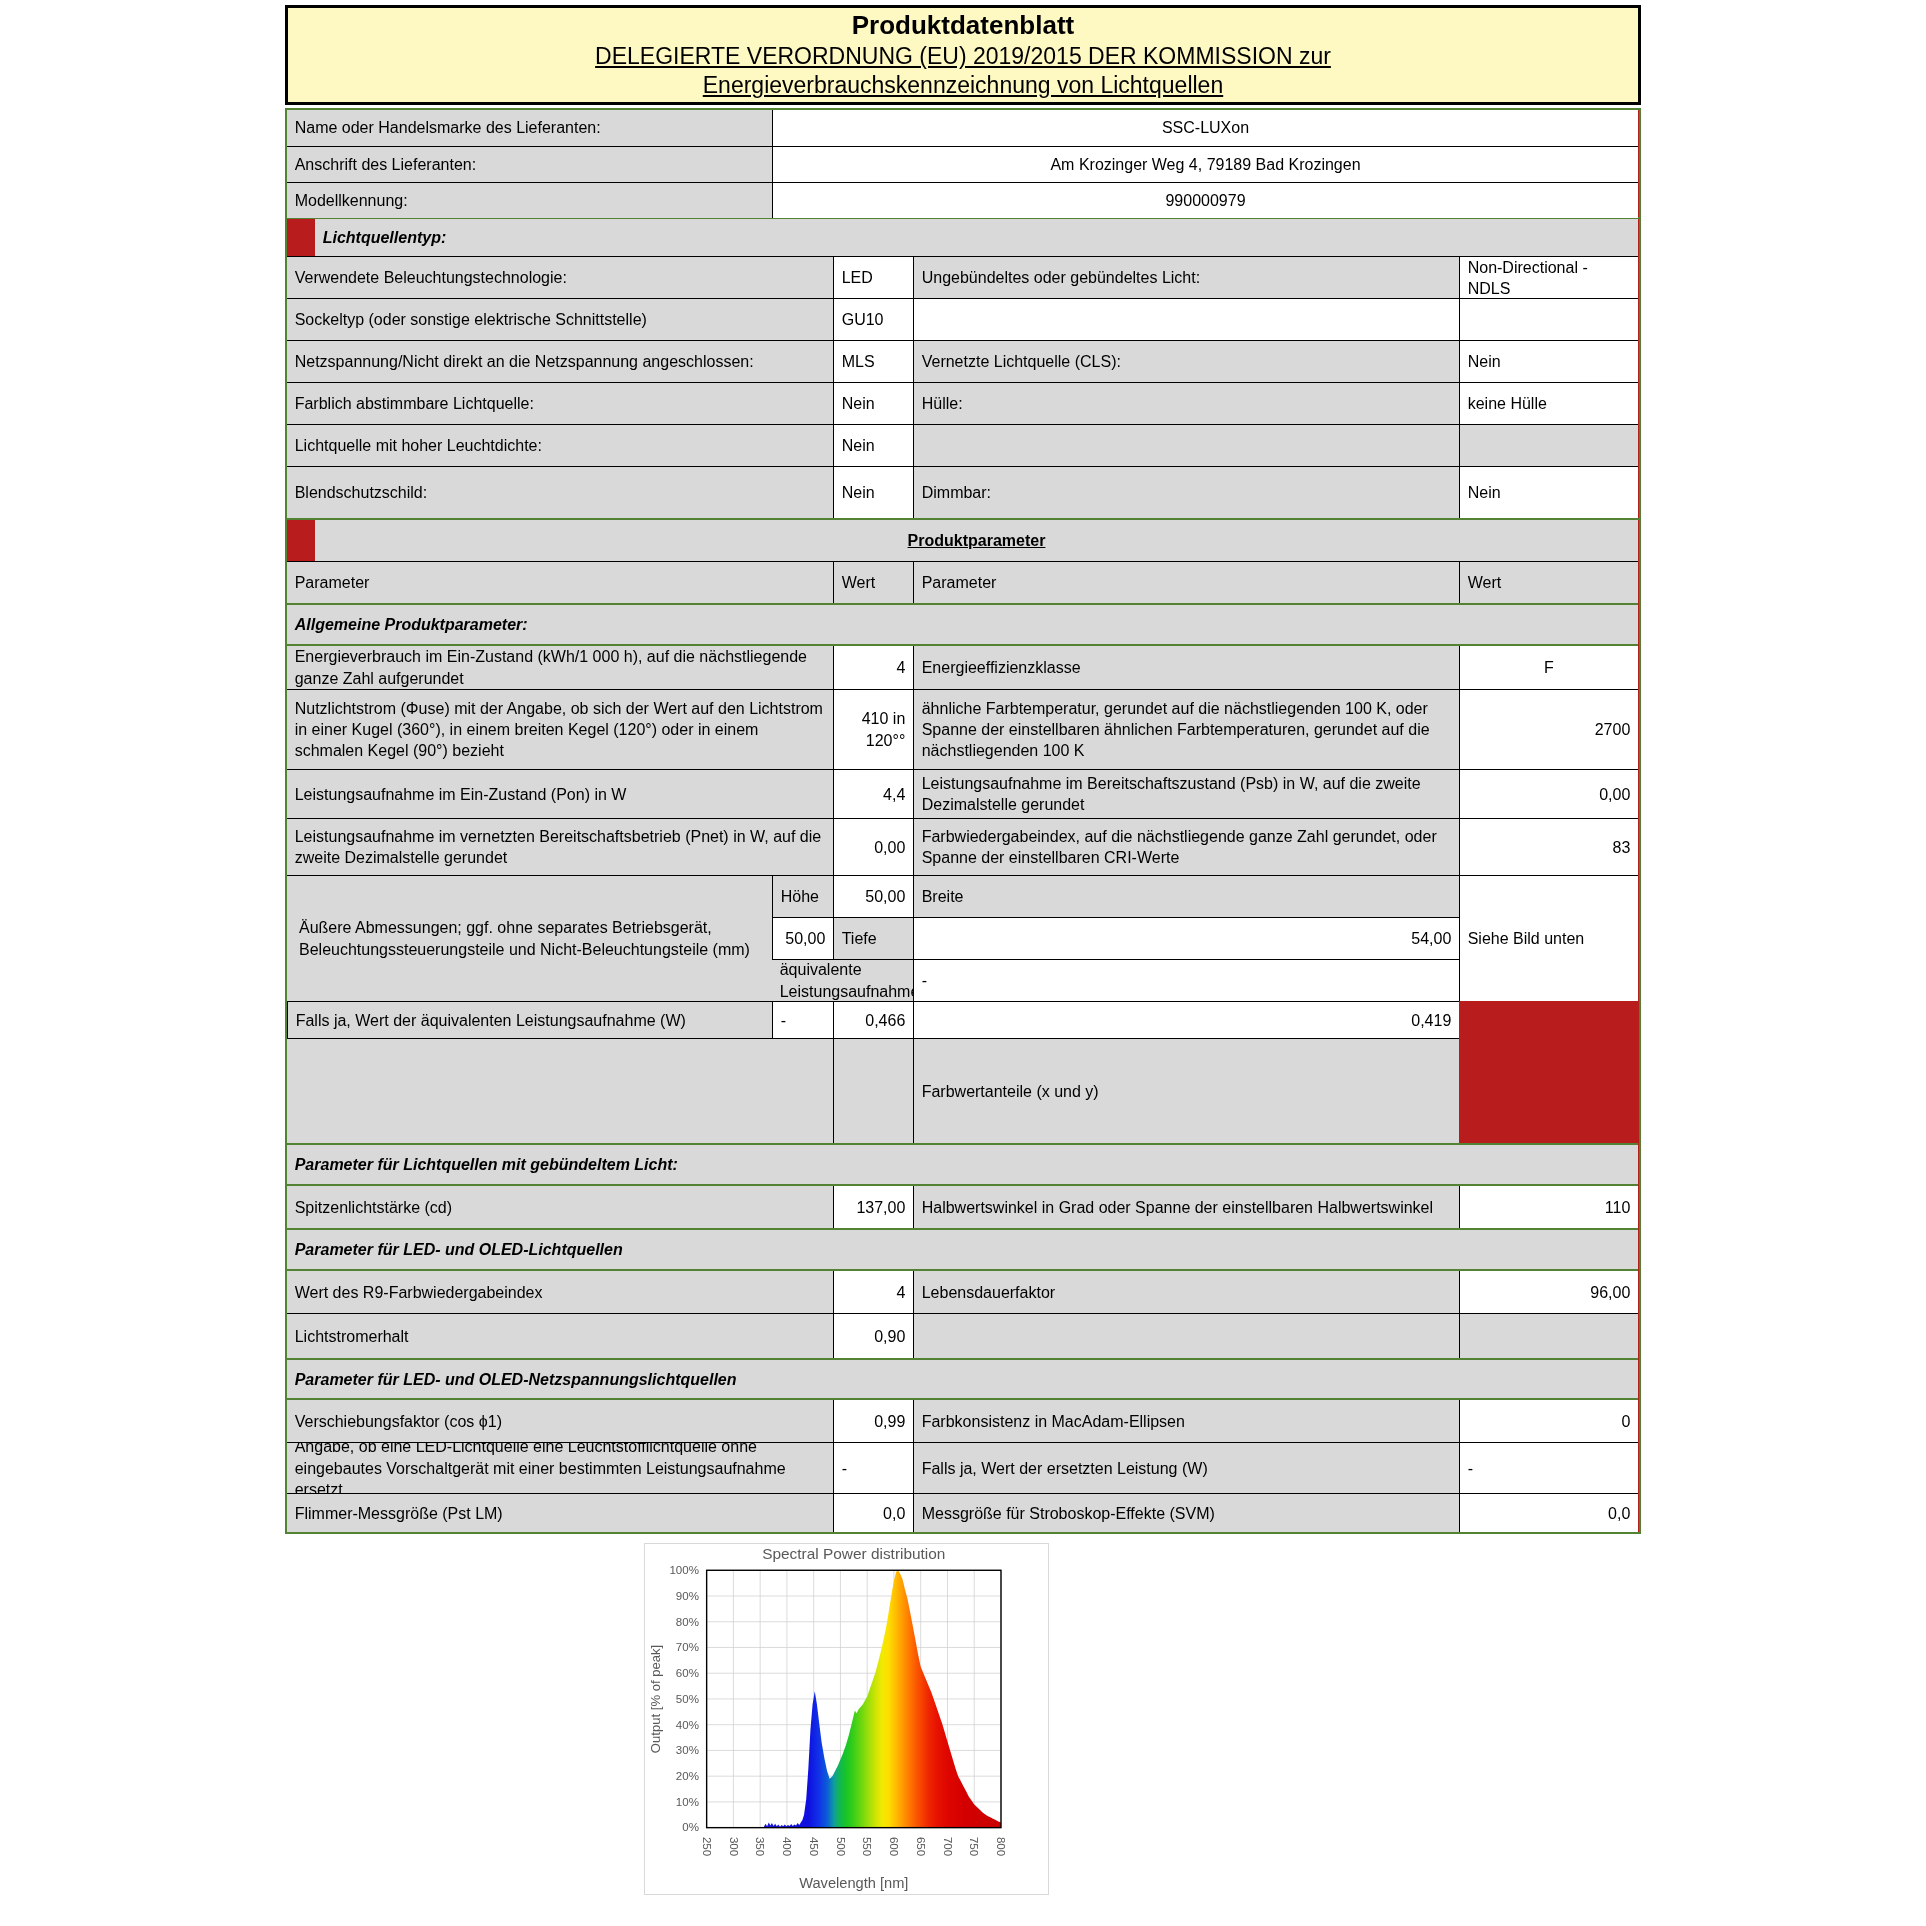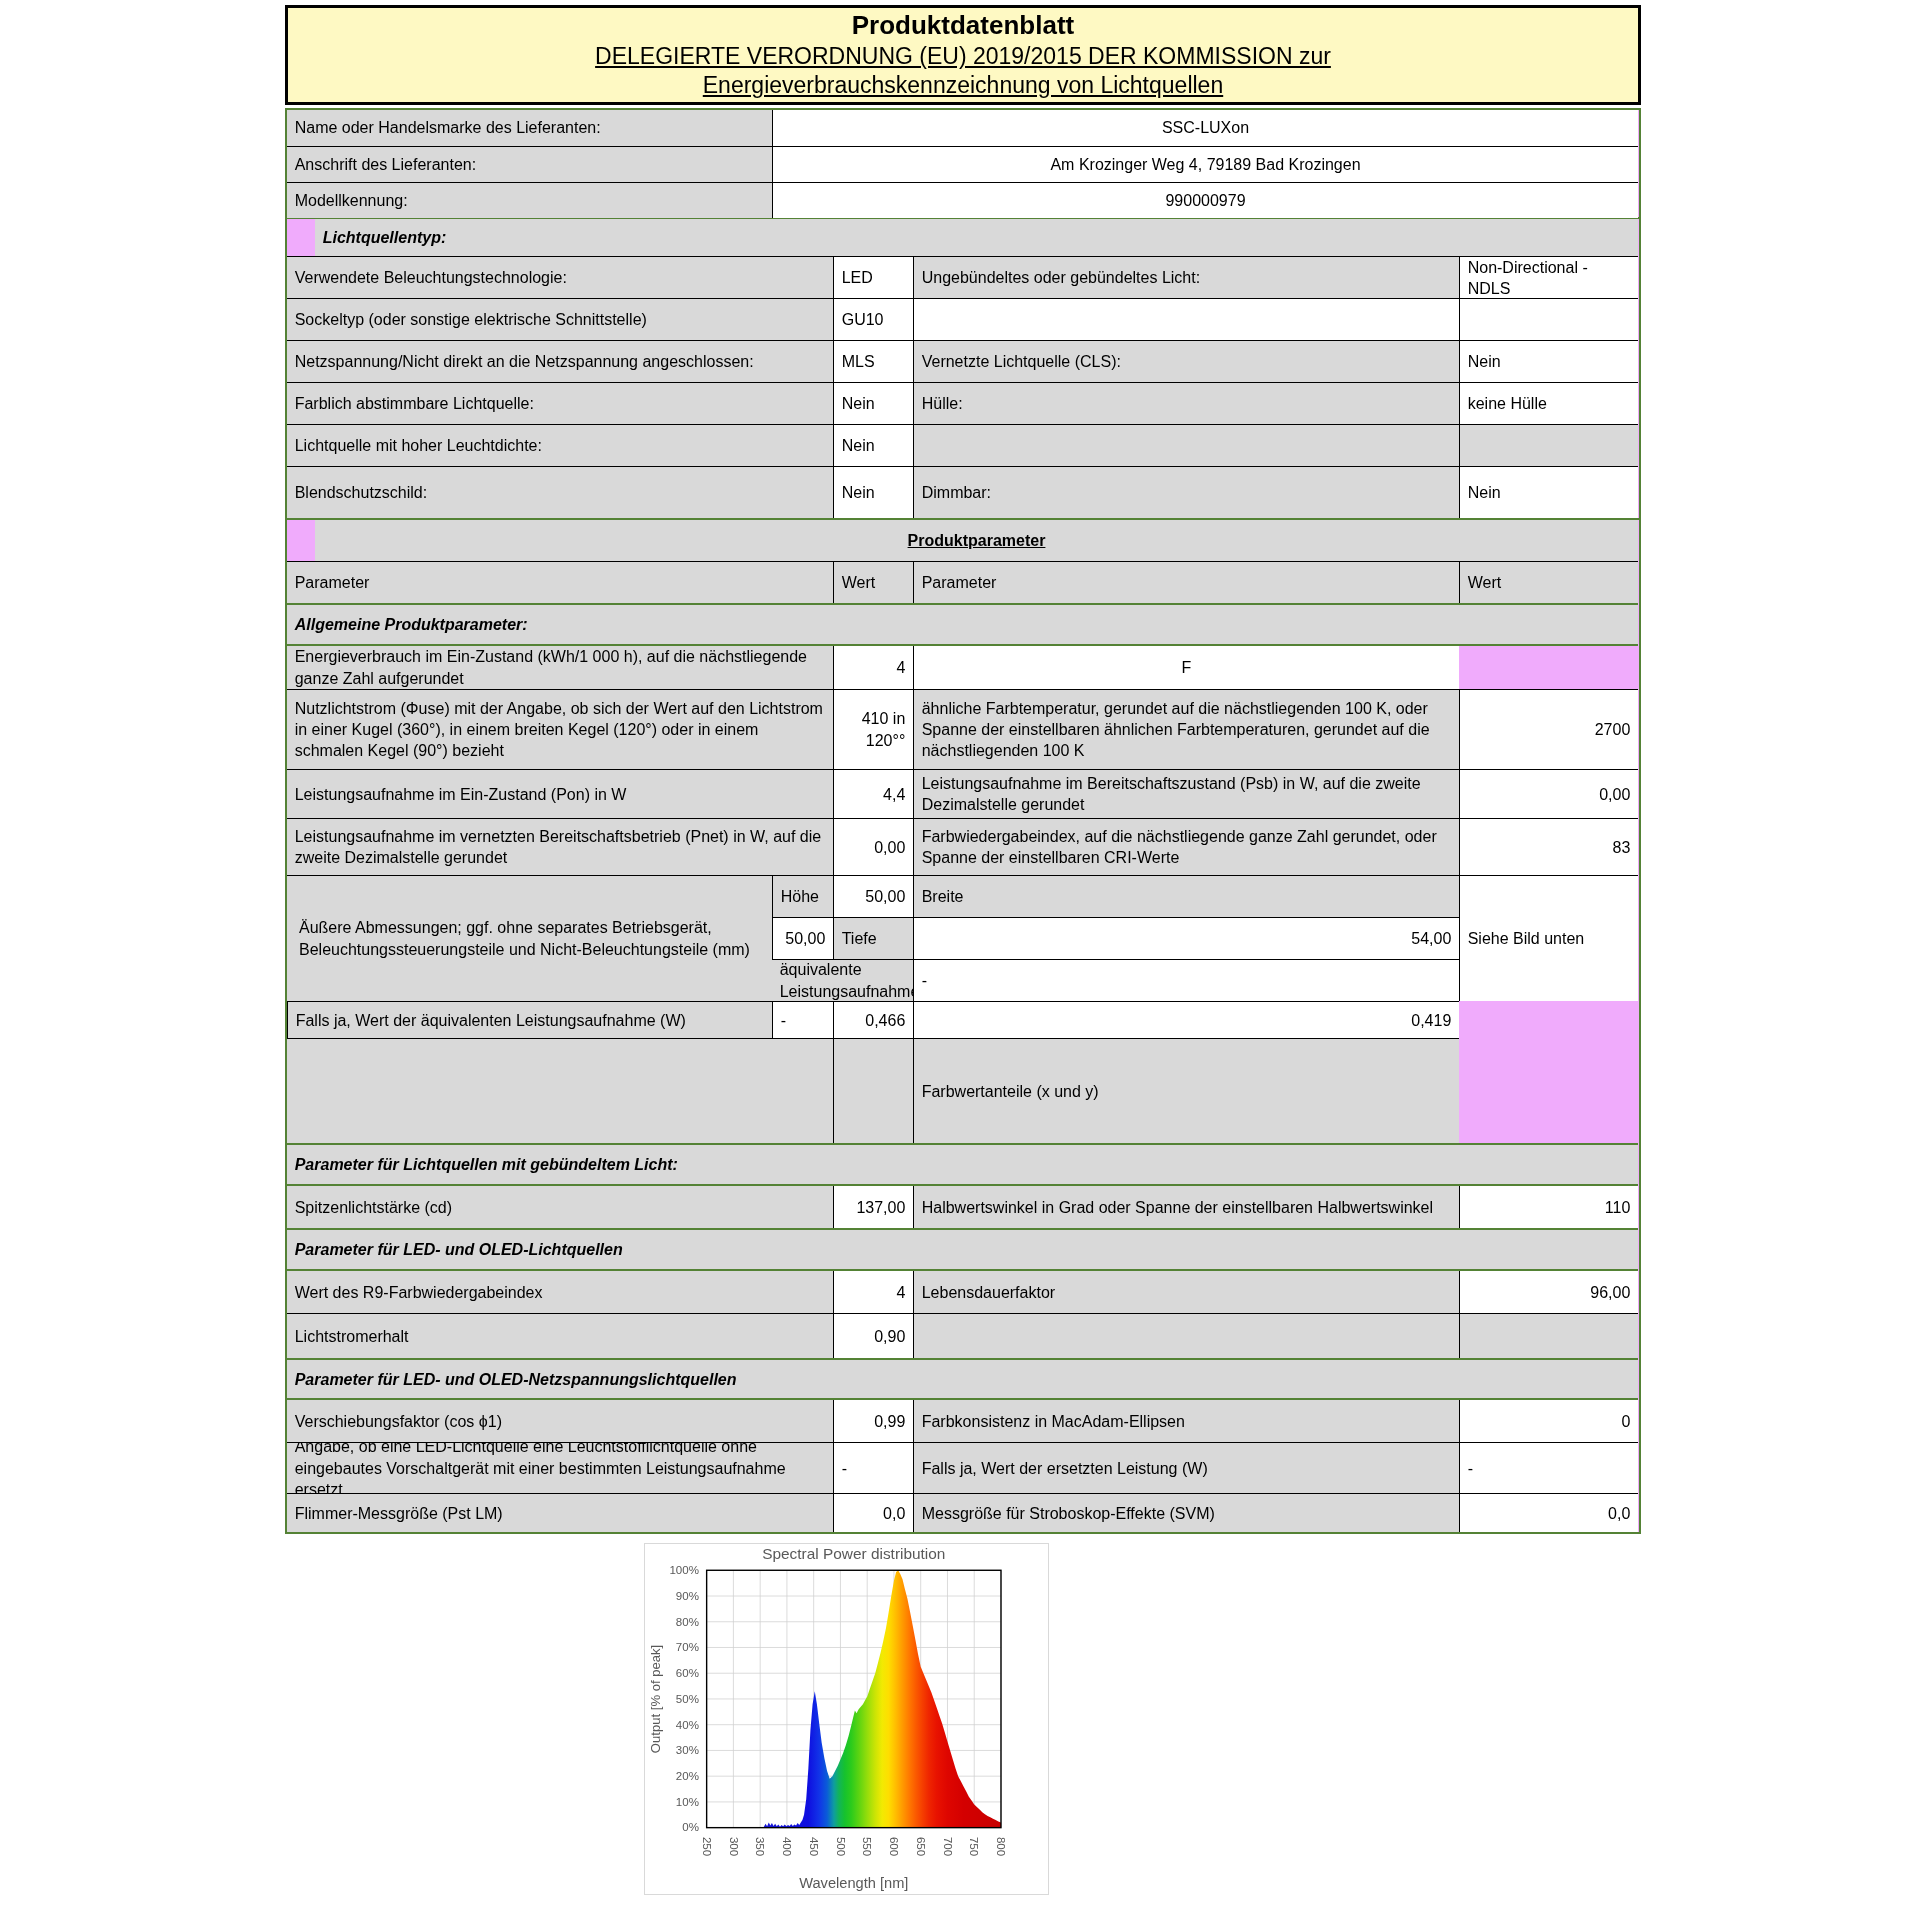--- a/index.html
+++ b/index.html
@@ -9,21 +9,21 @@
   }
   .sheet{position:absolute;left:285px;top:4.6px;width:1356px;}
   
   .header-box{
     border:3.1px solid #000;background:#fef9c3;height:94px;
     display:flex;flex-direction:column;justify-content:center;align-items:center;gap:2.3px;
   }
   .doc-title{font-size:26px;font-weight:bold;}
   .doc-subtitle{font-size:23px;text-decoration:underline;}
   
-  .sec-box{border:2.3px solid #548235;background:#f0abfc;}
+  .sec-box{border:2.3px solid #548235;background:#b91c1c;}
   .sec-box + .sec-box{margin-top:-2.3px;}
   .g-sup{display:grid;grid-template-columns:485px 866px;grid-template-rows:36px 36px 36px;}
   .g-typ{display:grid;grid-template-columns:546px 80px 546px 179px;
          grid-template-rows:37px 42px 42px 42px 42px 42px 52px;}
   .g-par{display:grid;grid-template-columns:485px 61px 80px 546px 179px;
          grid-template-rows:41px 42px 43px 43px 80px 49px 57px 42px 42px 42px 37px 42px 63px 43px 42px 43px 42px 45px 42px 42px 51px 39px;}
   .c{
     display:flex;align-items:center;background:#d9d9d9;
     padding:3.1px 7.7px;font-size:16px;line-height:1.32;
     border-left:1.5px solid #000;border-top:1.5px solid #000;
@@ -110,20 +110,21 @@
 
     <div class="c fc sp2">Parameter</div>
     <div class="c">Wert</div>
     <div class="c">Parameter</div>
     <div class="c">Wert</div>
 
     <div class="c fc secrow">Allgemeine Produktparameter:</div>
 
     <div class="c fc sp2 nt">Energieverbrauch im Ein-Zustand (kWh/1 000 h), auf die nächstliegende ganze Zahl aufgerundet</div>
     <div class="c cw num nt">4</div>
+    <div class="c nt">Energieeffizienzklasse</div>
     <div class="c cw ctr nt">F</div>
 
     <div class="c fc sp2">Nutzlichtstrom (Φuse) mit der Angabe, ob sich der Wert auf den Lichtstrom in einer Kugel (360°), in einem breiten Kegel (120°) oder in einem schmalen Kegel (90°) bezieht</div>
     <div class="c cw num">410 in 120°°</div>
     <div class="c">ähnliche Farbtemperatur, gerundet auf die nächstliegenden 100 K, oder Spanne der einstellbaren ähnlichen Farbtemperaturen, gerundet auf die  nächstliegenden 100 K</div>
     <div class="c cw num">2700</div>
 
     <div class="c fc sp2">Leistungsaufnahme im Ein-Zustand (Pon) in W</div>
     <div class="c cw num">4,4</div>
     <div class="c">Leistungsaufnahme im Bereitschaftszustand (Psb) in W, auf die zweite Dezimalstelle gerundet</div>

